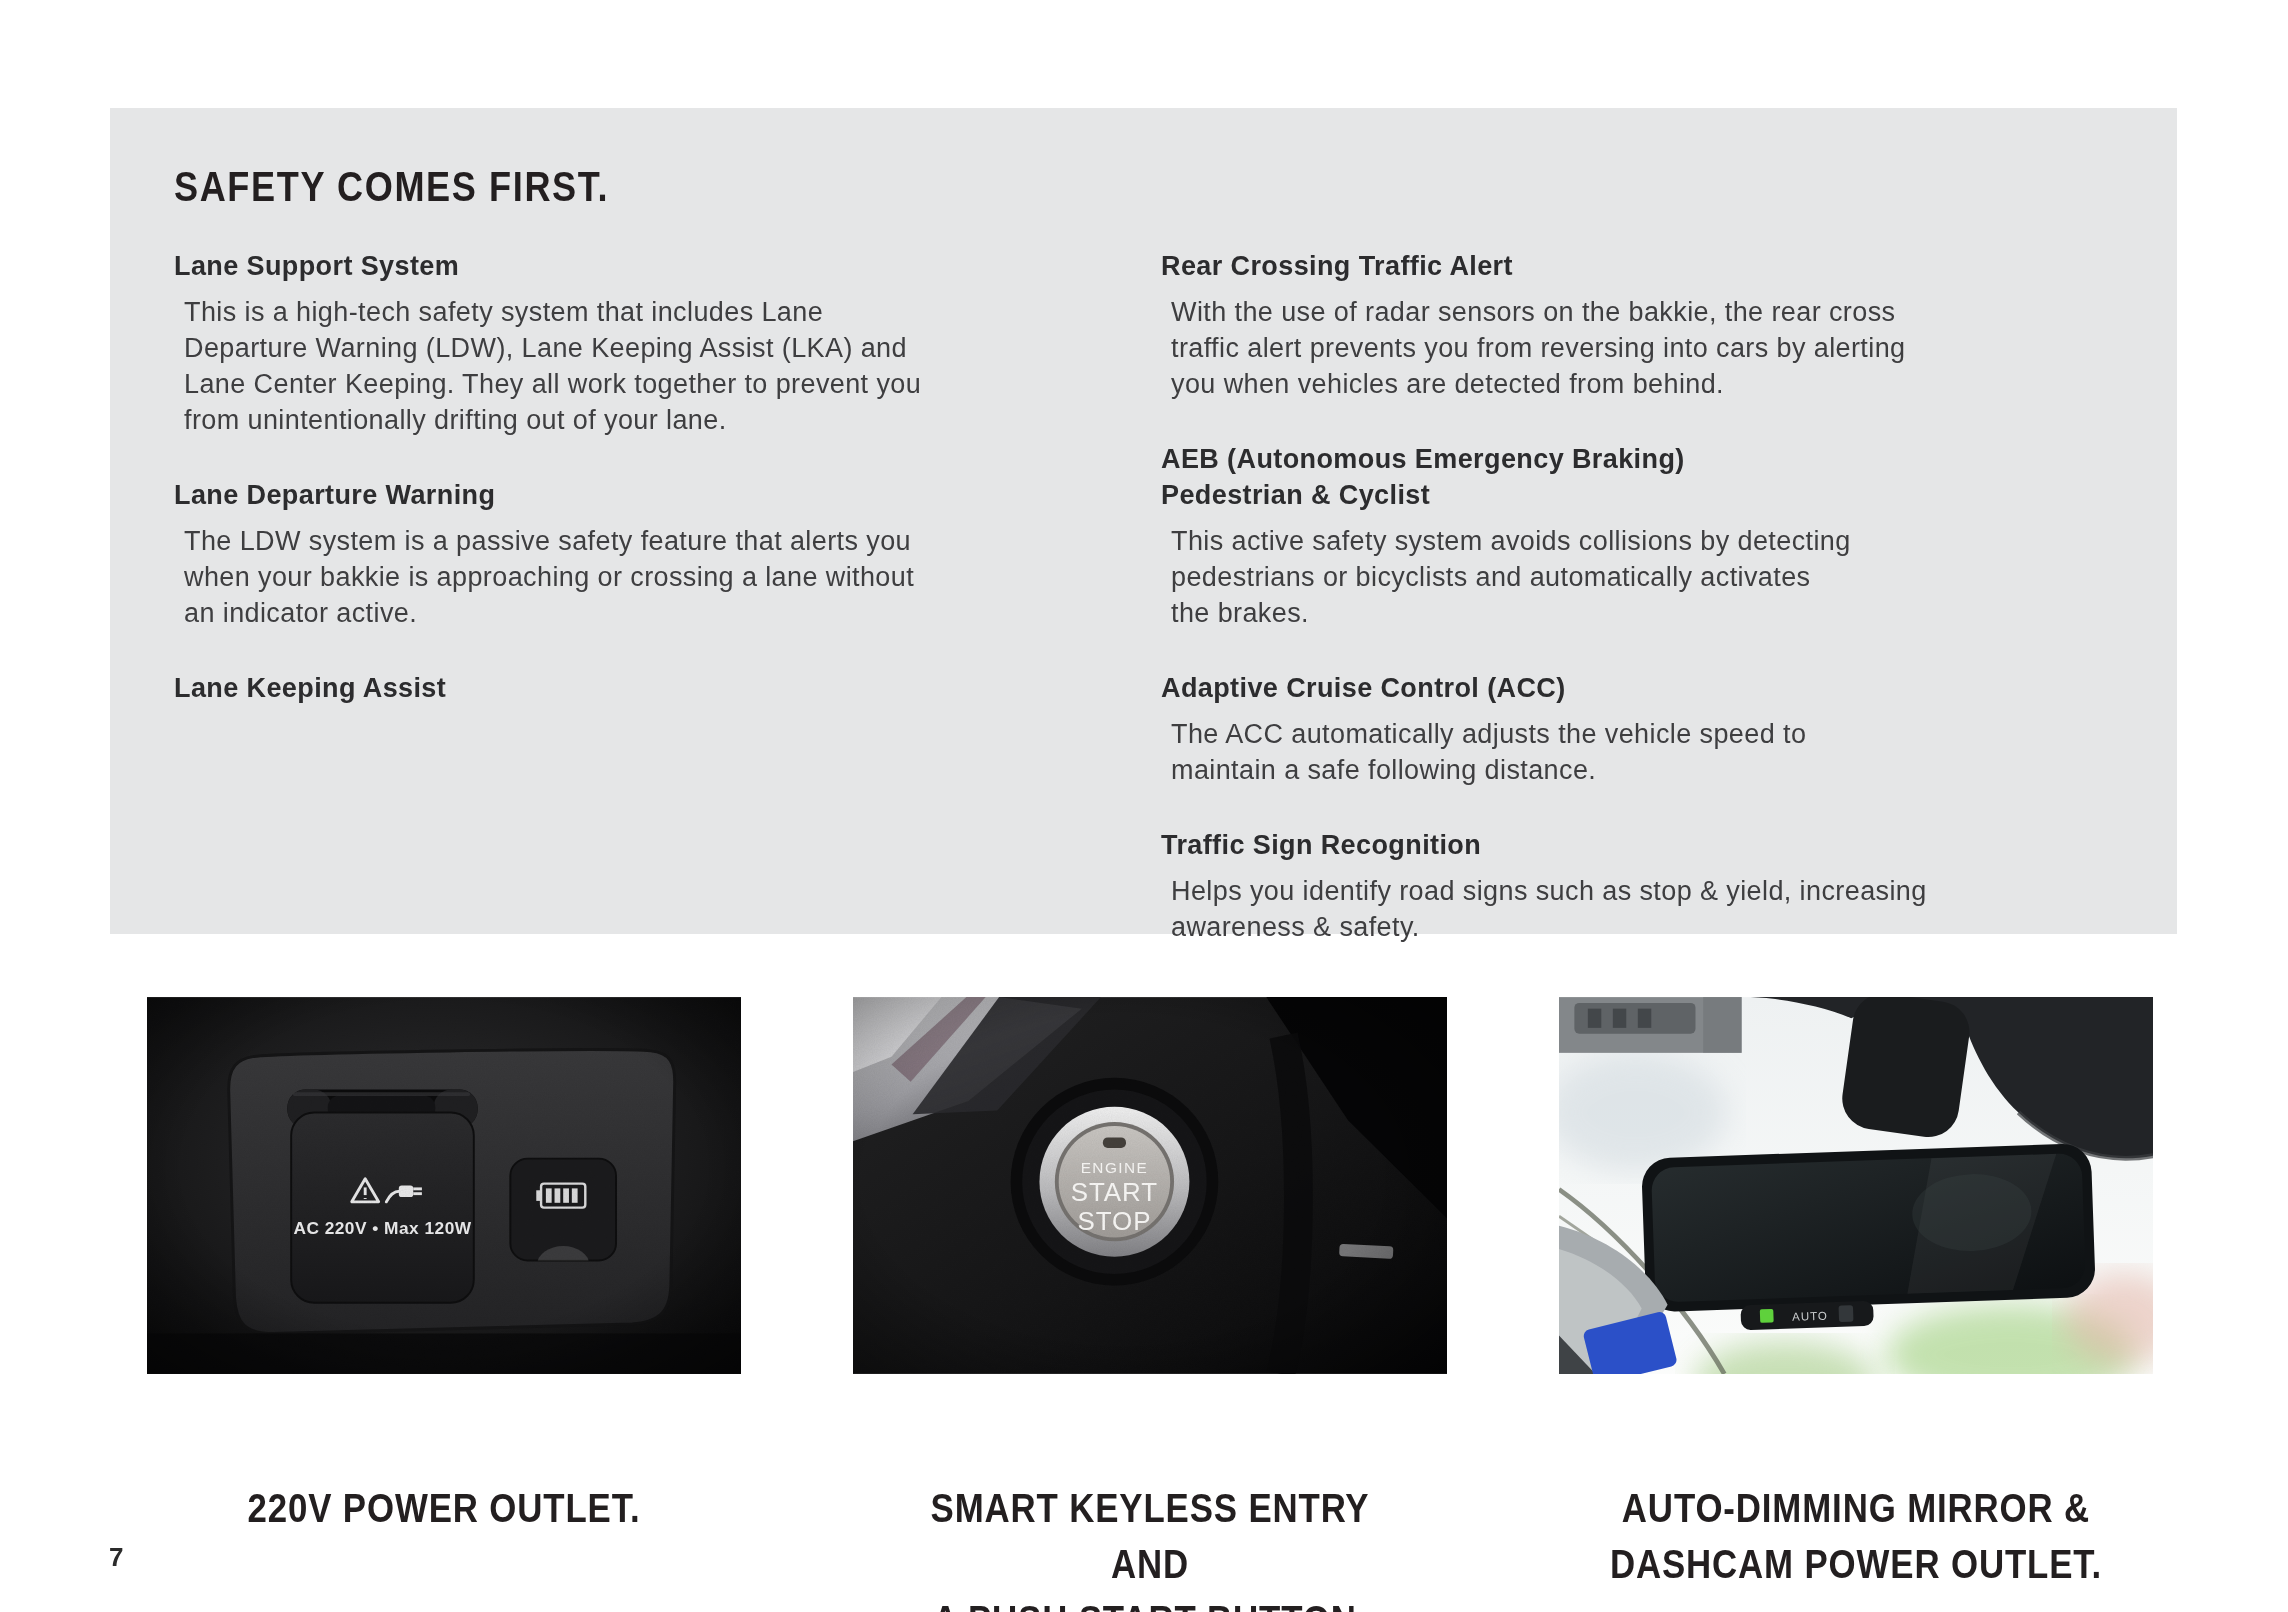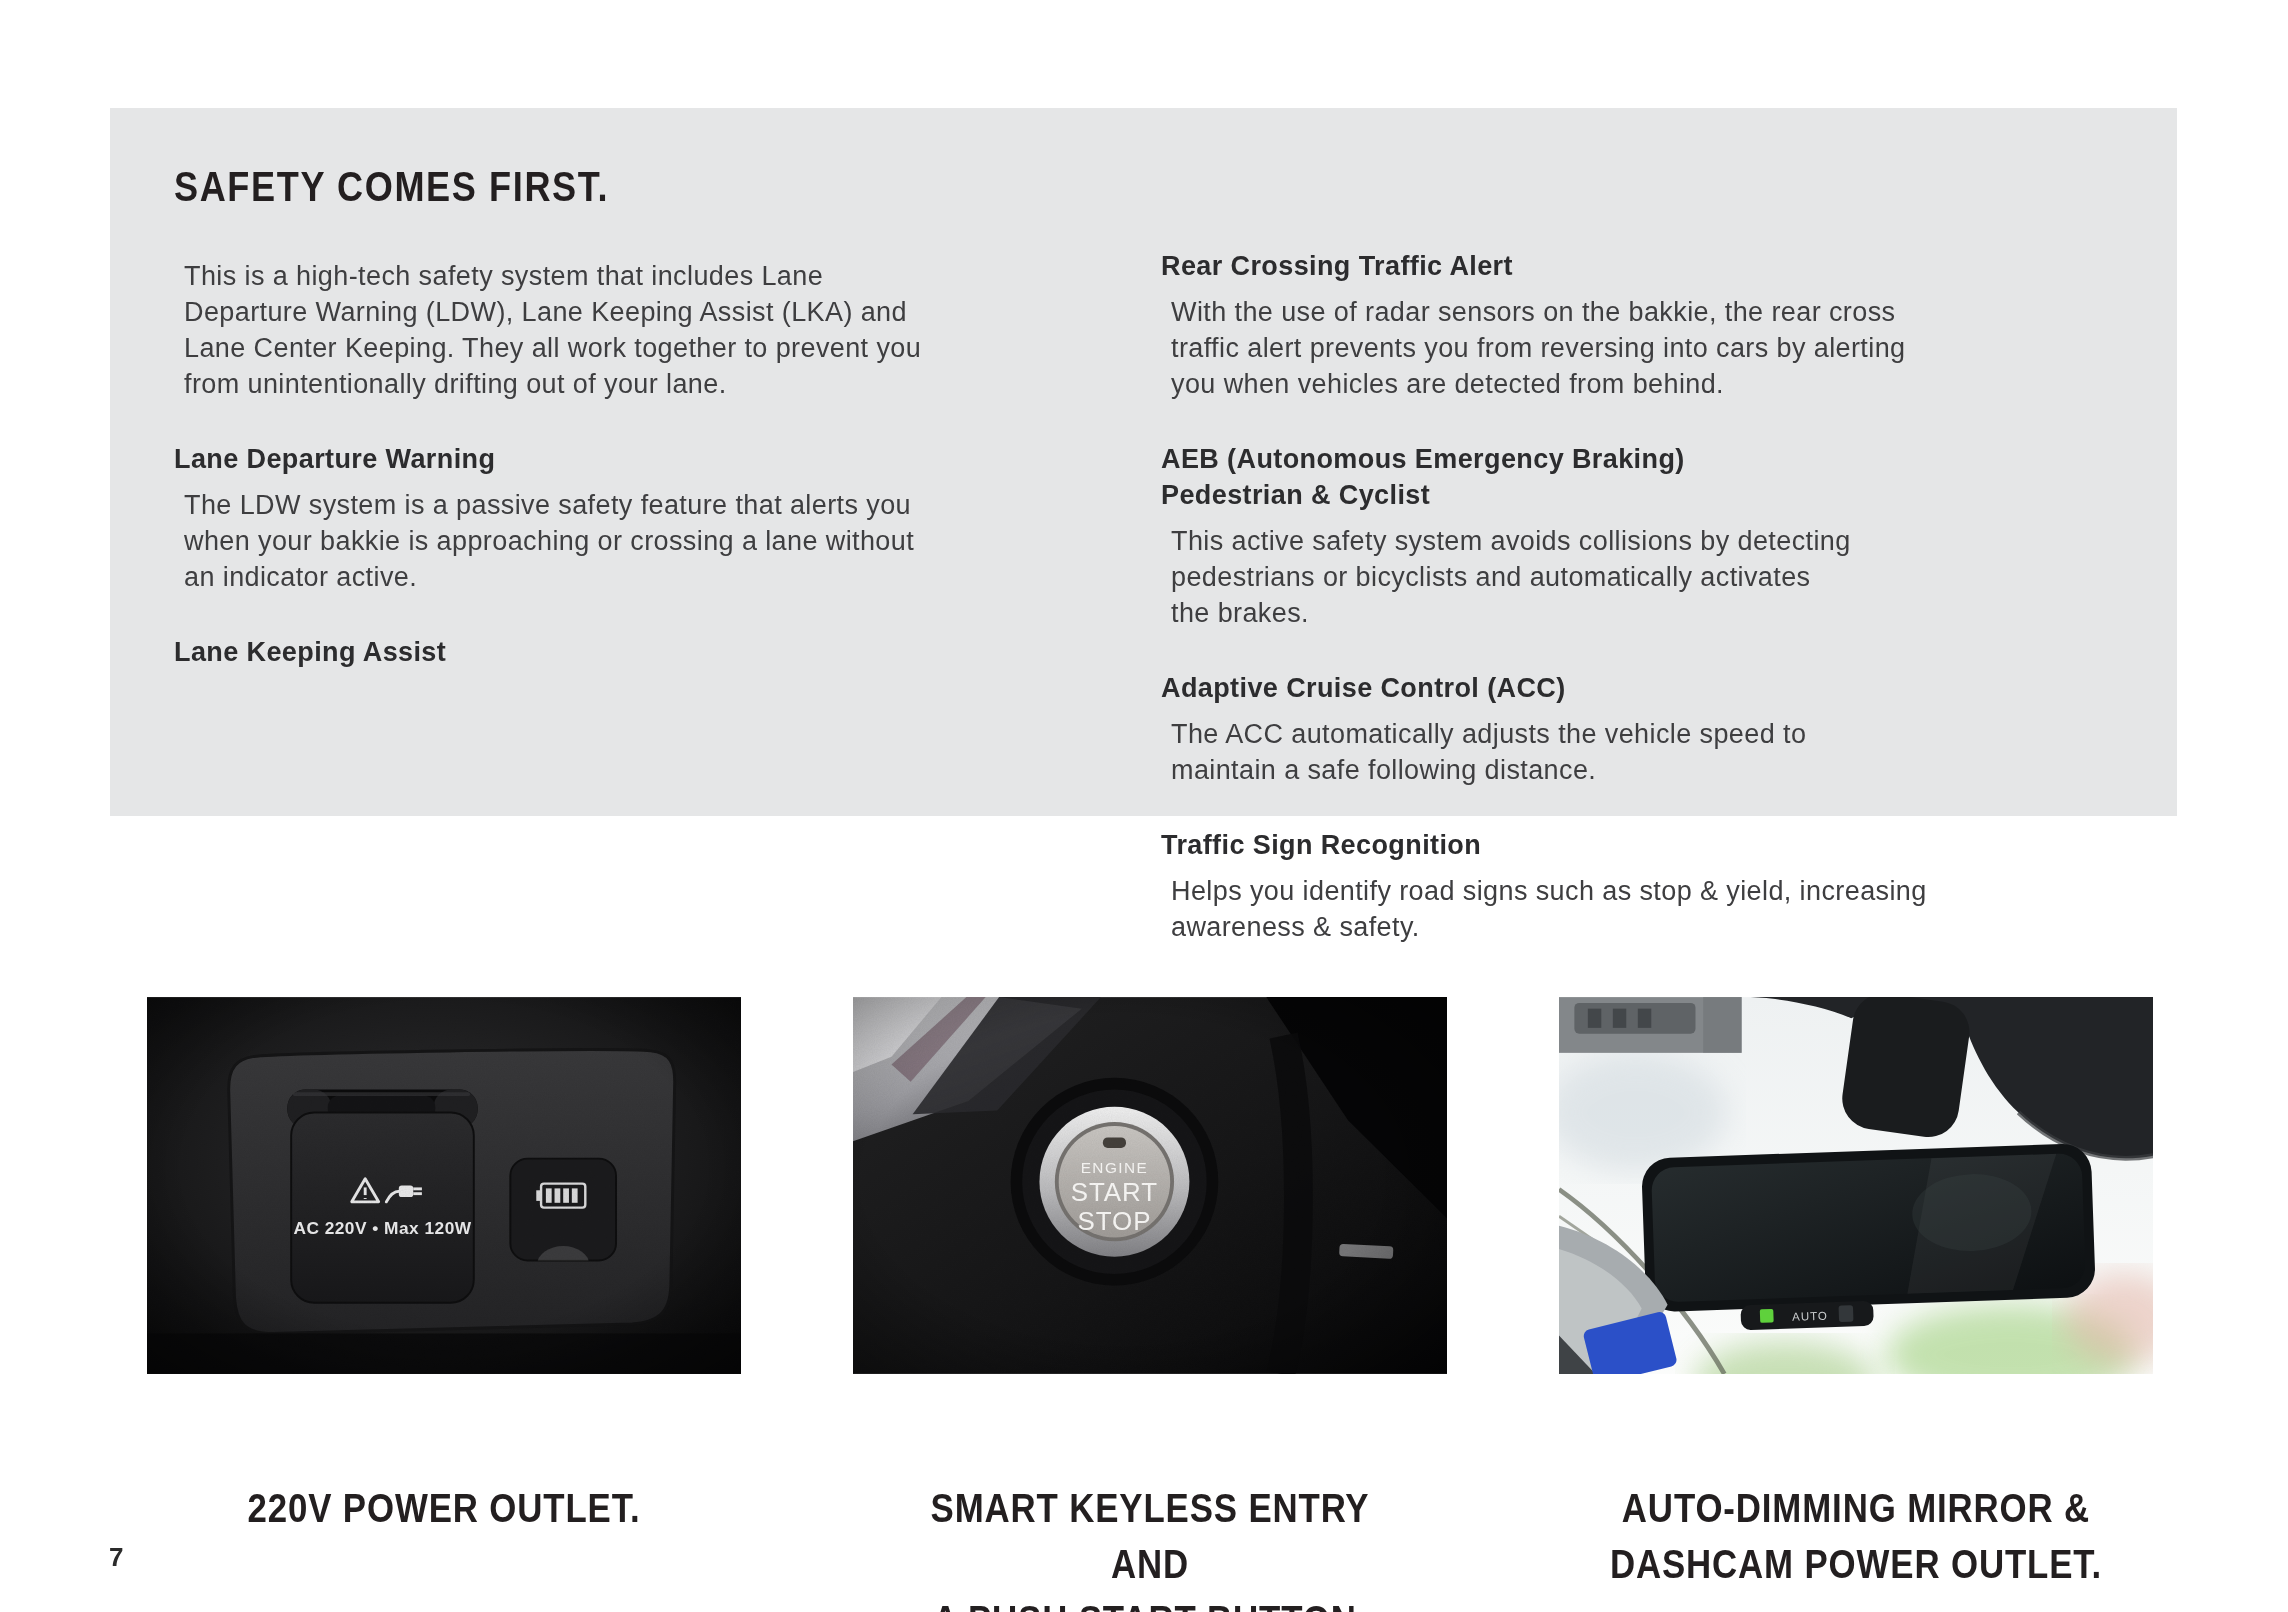--- a/index.html
+++ b/index.html
@@ -3,21 +3,21 @@
 <meta charset="utf-8">
 <style>
   html,body { margin:0; padding:0; background:#ffffff; }
   .page {
     position:relative; width:2288px; height:1612px; background:#ffffff;
     font-family:"Liberation Sans", sans-serif; overflow:hidden;
   }
 
   
   .safety-panel {
-    position:absolute; left:110px; top:108px; width:2067px; height:708px;
+    position:absolute; left:110px; top:108px; width:2067px; height:826px;
     background:#e5e6e7; box-sizing:border-box; padding:54px 64px 38px 64px;
   }
   .panel-title {
     margin:0 0 37px 0; font-size:43px; font-weight:700; color:#231f20;
     letter-spacing:1.9px; transform:scaleX(0.84); transform-origin:left center;
     white-space:nowrap;
   }
   .columns { display:flex; }
   .col-left { width:987px; flex:none; }
   .col-right { flex:1; }
@@ -55,20 +55,21 @@
 </head>
 <body>
 
 <div class="page">
 
   <section class="safety-panel">
     <h1 class="panel-title">SAFETY COMES FIRST.</h1>
     <div class="columns">
       <div class="col-left">
         <div class="feature-block">
+          <h3>Lane Support System</h3>
           <p>This is a high-tech safety system that includes Lane
 Departure Warning (LDW), Lane Keeping Assist (LKA) and
 Lane Center Keeping. They all work together to prevent you
 from unintentionally drifting out of your lane.</p>
         </div>
         <div class="feature-block">
           <h3>Lane Departure Warning</h3>
           <p>The LDW system is a passive safety feature that alerts you
 when your bakkie is approaching or crossing a lane without
 an indicator active.</p>

